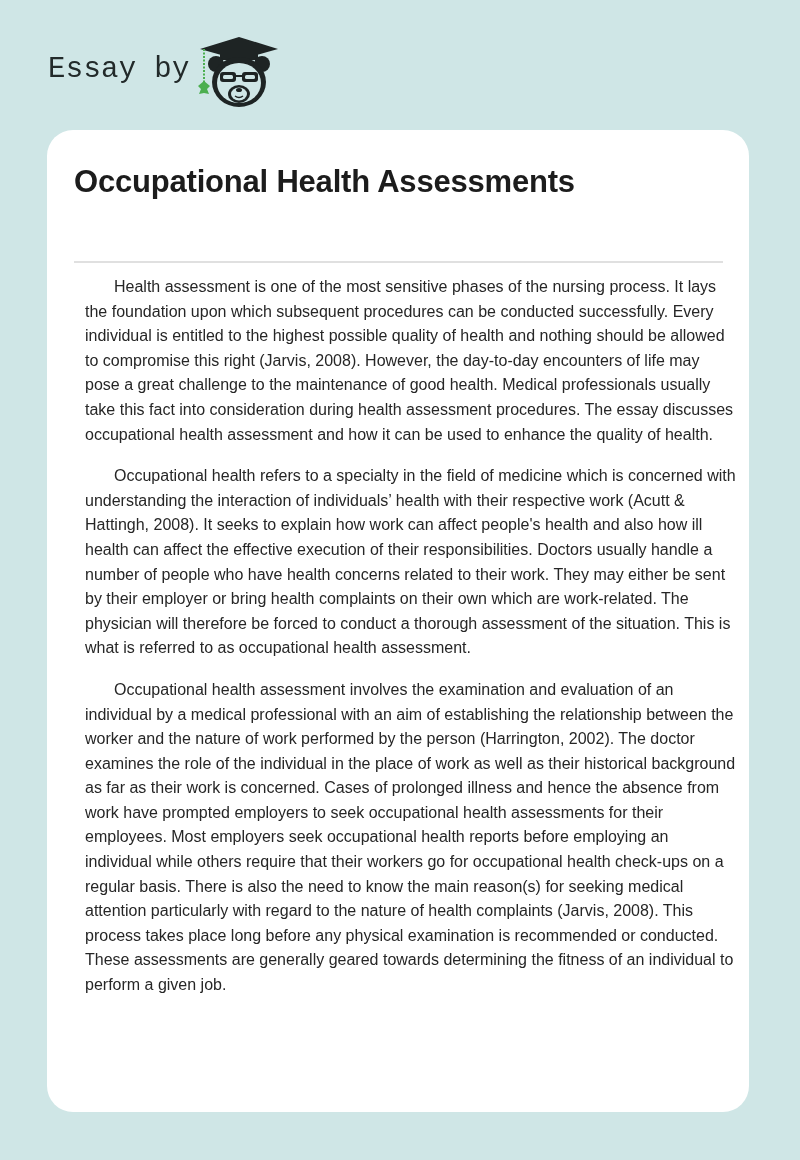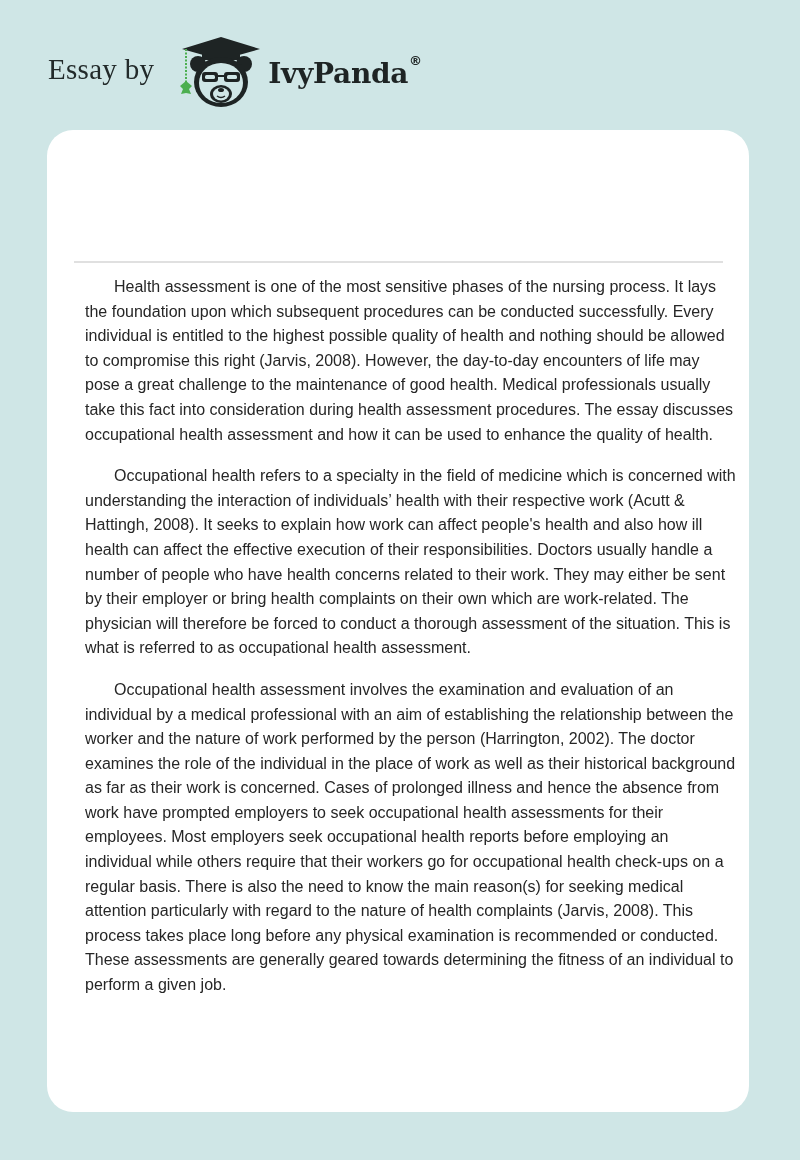--- a/index.html
+++ b/index.html
@@ -16,25 +16,25 @@
     }
     .brand {
       position: absolute;
       left: 48px;
       top: 34px;
       height: 76px;
       display: flex;
       align-items: center;
     }
     .brand-prefix {
-      font-family: Liberation Serif, serif;
+      font-family: Liberation Mono, monospace;
       font-size: 29px;
       color: #222a2a;
       letter-spacing: 0.3px;
-      margin-right: 24px;
+      margin-right: 6px;
       margin-top: -6px;
     }
     .brand-logo {
       width: 86px;
       height: 76px;
       display: block;
     }
     .brand-name {
       font-family: "DejaVu Serif", serif;
       font-weight: bold;
@@ -141,24 +141,24 @@
     <rect x="46" y="38" width="16" height="10" rx="3" fill="#1e2424"></rect>
     <rect x="39" y="41" width="8" height="2" fill="#1e2424"></rect>
     <rect x="27" y="41" width="10" height="4" rx="1.5" fill="#cfe6e6"></rect>
     <rect x="49" y="41" width="10" height="4" rx="1.5" fill="#cfe6e6"></rect>
 
     <ellipse cx="43" cy="60" rx="11" ry="9" fill="#1e2424"></ellipse>
     <ellipse cx="43" cy="60" rx="8" ry="6.5" fill="#cfe6e6"></ellipse>
     <ellipse cx="43" cy="56" rx="3" ry="2" fill="#1e2424"></ellipse>
     <path d="M39,62 q4,3 8,0" stroke="#1e2424" stroke-width="1.4" fill="none"></path>
   </svg>
-  <span class="brand-name"><span>IvyPanda</span><span class="brand-reg">®</span></span>
 </header>
 
 <main class="card">
+  <h1 class="title">Occupational Health Assessments</h1>
 
 
   <div class="divider"></div>
 
   <article class="body-text">
     <p class="paragraph">Health assessment is one of the most sensitive phases of the nursing process. It lays the foundation upon which subsequent procedures can be conducted successfully. Every individual is entitled to the highest possible quality of health and nothing should be allowed to compromise this right (Jarvis, 2008). However, the day-to-day encounters of life may pose a great challenge to the maintenance of good health. Medical professionals usually take this fact into consideration during health assessment procedures. The essay discusses occupational health assessment and how it can be used to enhance the quality of health.</p>
     <p class="paragraph">Occupational health refers to a specialty in the field of medicine which is concerned with understanding the interaction of individuals’ health with their respective work (Acutt &amp; Hattingh, 2008). It seeks to explain how work can affect people's health and also how ill health can affect the effective execution of their responsibilities. Doctors usually handle a number of people who have health concerns related to their work. They may either be sent by their employer or bring health complaints on their own which are work-related. The physician will therefore be forced to conduct a thorough assessment of the situation. This is what is referred to as occupational health assessment.</p>
     <p class="paragraph">Occupational health assessment involves the examination and evaluation of an individual by a medical professional with an aim of establishing the relationship between the worker and the nature of work performed by the person (Harrington, 2002). The doctor examines the role of the individual in the place of work as well as their historical background as far as their work is concerned. Cases of prolonged illness and hence the absence from work have prompted employers to seek occupational health assessments for their employees. Most employers seek occupational health reports before employing an individual while others require that their workers go for occupational health check-ups on a regular basis. There is also the need to know the main reason(s) for seeking medical attention particularly with regard to the nature of health complaints (Jarvis, 2008). This process takes place long before any physical examination is recommended or conducted. These assessments are generally geared towards determining the fitness of an individual to perform a given job.</p>
   </article>
 </main>

